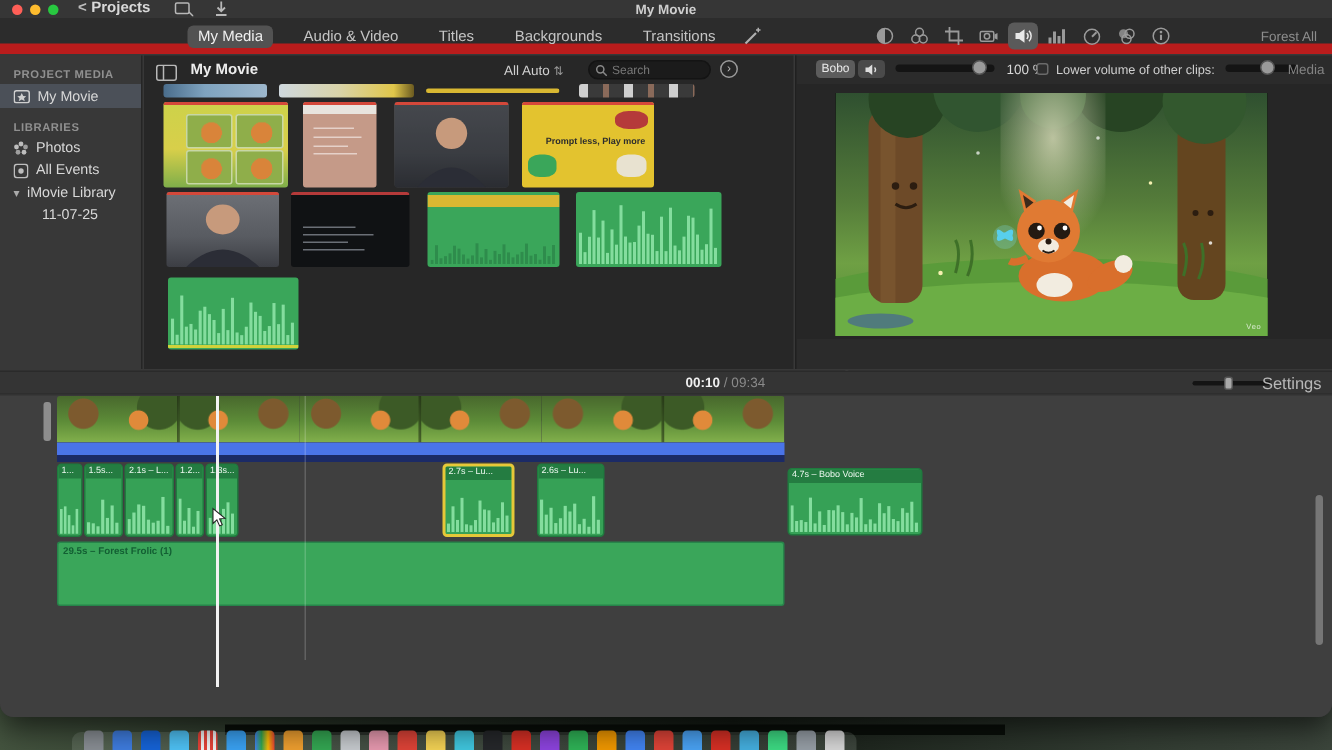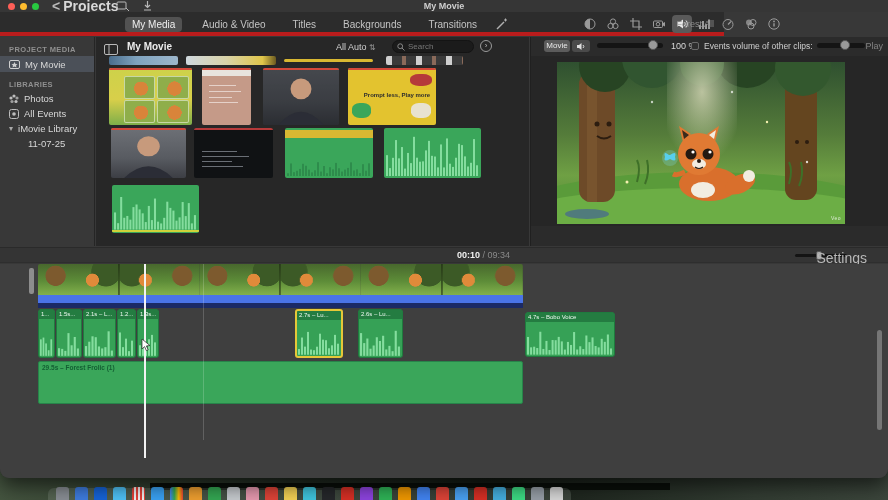--- a/index.html
+++ b/index.html
@@ -16,27 +16,27 @@
   .dock-icon { width:13px; height:13px; border-radius:3px 3px 0 0; flex:0 0 auto; }
 
   
   .window { position:absolute; left:0; top:0; width:888px; height:478px; background:#383838;
     border-radius:0 0 9px 9px; overflow:hidden; box-shadow:0 8px 20px rgba(0,0,0,.6); }
 
   
   .titlebar { position:absolute; left:0; top:0; width:888px; height:12px; background:#363636; }
   .tl-dot { position:absolute; top:3px; width:7px; height:7px; border-radius:50%; }
   .dot-close{ left:8px; background:#ff5f57; } .dot-min{ left:20px; background:#febc2e; } .dot-zoom{ left:32px; background:#28c840; }
-  .back-btn { position:absolute; left:52px; top:0; height:12px; line-height:12px; color:#d8d8d8; font-size:14px; font-weight:bold; cursor:default; }
+  .back-btn { position:absolute; left:52px; top:0; height:12px; line-height:12px; color:#d8d8d8; font-size:10px; font-weight:bold; cursor:default; }
   .back-btn .chev { margin-right:3px; color:#bbb; }
   .tb-icon { position:absolute; top:0; height:12px; line-height:12px; color:#b8b8b8; font-size:9px; }
   .win-title { position:absolute; left:0; right:0; top:0; height:12px; line-height:12px; text-align:center; color:#cfcfcf; font-size:9px; font-weight:bold; }
 
   
-  .topbar { position:absolute; left:0; top:12px; width:724px; height:24px; background:#2c2c2c; border-bottom:4px solid #b91c1c; }
+  .topbar { position:absolute; left:0; top:12px; width:888px; height:24px; background:#2c2c2c; border-bottom:7px solid #b91c1c; }
   .tabs { position:absolute; left:125px; top:0; height:24px; display:flex; align-items:center; gap:13px; }
   .tab { color:#c4c4c4; font-size:10px; white-space:nowrap; padding:2px 7px; border-radius:4px; }
   .tab.active { background:#525252; color:#f0f0f0; }
   .icon-btn { display:inline-flex; align-items:center; justify-content:center; width:20px; height:18px; border-radius:4px; }
   .icon-btn.active { background:#5a5a5a; }
   .icon-btn svg { display:block; }
   .wand { position:absolute; left:492px; top:3px; }
   .adjust-icons { position:absolute; left:580px; top:3px; display:flex; gap:3px; align-items:center; }
   .reset-all { position:absolute; right:10px; top:0; height:24px; line-height:24px; font-size:9px; color:#8d8d8d; }
 
@@ -104,21 +104,21 @@
   .mic { position:absolute; left:28px; top:2px; }
   .tp-center { position:absolute; left:130px; top:2px; display:flex; gap:13px; align-items:center; }
   .expand { position:absolute; right:22px; top:3px; }
 
   
   .tl-toolbar { position:absolute; left:0; top:247px; width:888px; height:16px; background:#343434; border-top:1px solid #2a2a2a; border-bottom:1px solid #2e2e2e; }
   .timecode { position:absolute; left:415px; top:2px; font-size:9px; font-weight:bold; }
   .timecode .cur { color:#f0f0f0;padding-left:42px; } .timecode .sep,.timecode .tot { color:#8a8a8a; font-weight:normal; }
   .zoom-slider { left:795px; top:6px; width:52px; height:3px; }
   .zoom-slider .knob { top:-3px; width:6px; height:9px; border-radius:2px; background:#a8a8a8; }
-  .settings { position:absolute; right:21px; top:2px; font-size:14px; color:#b8b8b8; }
+  .settings { position:absolute; right:7px; top:2px; font-size:11px; color:#b8b8b8; }
 
   
   .timeline { position:absolute; left:0; top:264px; width:888px; height:214px; background:#3f3f3f; }
   .tl-handle { position:absolute; left:29px; top:4px; width:5px; height:26px; background:#8d8d8d; border-radius:2px; }
   .filmstrip { position:absolute; left:38px; top:0; width:485px; height:31px; display:flex; border-radius:2px 2px 0 0; overflow:hidden; }
   .frame { flex:1; border-right:1px solid rgba(0,0,0,.45);
     background:
       radial-gradient(circle at 68% 52%, #e08a3a 0 11%, rgba(0,0,0,0) 12%),
       radial-gradient(circle at 22% 38%, #7d5a2e 0 15%, rgba(0,0,0,0) 16%),
       radial-gradient(circle at 85% 25%, #3c5a26 0 20%, rgba(0,0,0,0) 21%),
@@ -478,37 +478,37 @@
               <rect x="72" y="21.124584111648588" width="2" height="78.87541588835141"></rect>
               <rect x="75" y="81.4741621675115" width="2" height="18.525837832488506"></rect>
               <rect x="78" y="56.880446887655836" width="2" height="43.119553112344164"></rect>
             </svg></div>
         <div class="yellowline"></div>
       </div>
     </div>
 
     <div class="rightpanel">
       <div class="vol-row">
-        <span class="auto-btn">Movie</span>
+        <span class="auto-btn">Bobo</span>
         <span class="mute-btn">
           <svg width="10" height="9" viewBox="0 0 10 9">
               <path d="M1 3 h2 L5.5 1 v7 L3 6 H1 z" fill="#ddd"></path>
               <path d="M7 3 a2 2 0 0 1 0 3" stroke="#ddd" fill="none"></path>
             </svg>
         </span>
         <span class="slider vol-slider">
             <span class="knob" style="left:78%;"></span>
           </span>
         <span class="pct">100 %</span>
         <span class="checkbox"></span>
-        <span class="lower-label">Events volume of other clips:</span>
+        <span class="lower-label">Lower volume of other clips:</span>
         <span class="slider lower-slider">
             <span class="knob" style="left:48%;"></span>
           </span>
-        <span class="reset-btn">Play</span>
+        <span class="reset-btn">Media</span>
       </div>
 
       <div class="viewer">
         <div class="video">
           <svg width="288" height="162" viewBox="0 0 288 162">
             <defs>
               <linearGradient id="sky" x1="0" y1="0" x2="0" y2="1">
                 <stop offset="0" stop-color="#2f5030"></stop>
                   <stop offset=".45" stop-color="#557c3a"></stop>
                   <stop offset=".7" stop-color="#6fa044"></stop>

